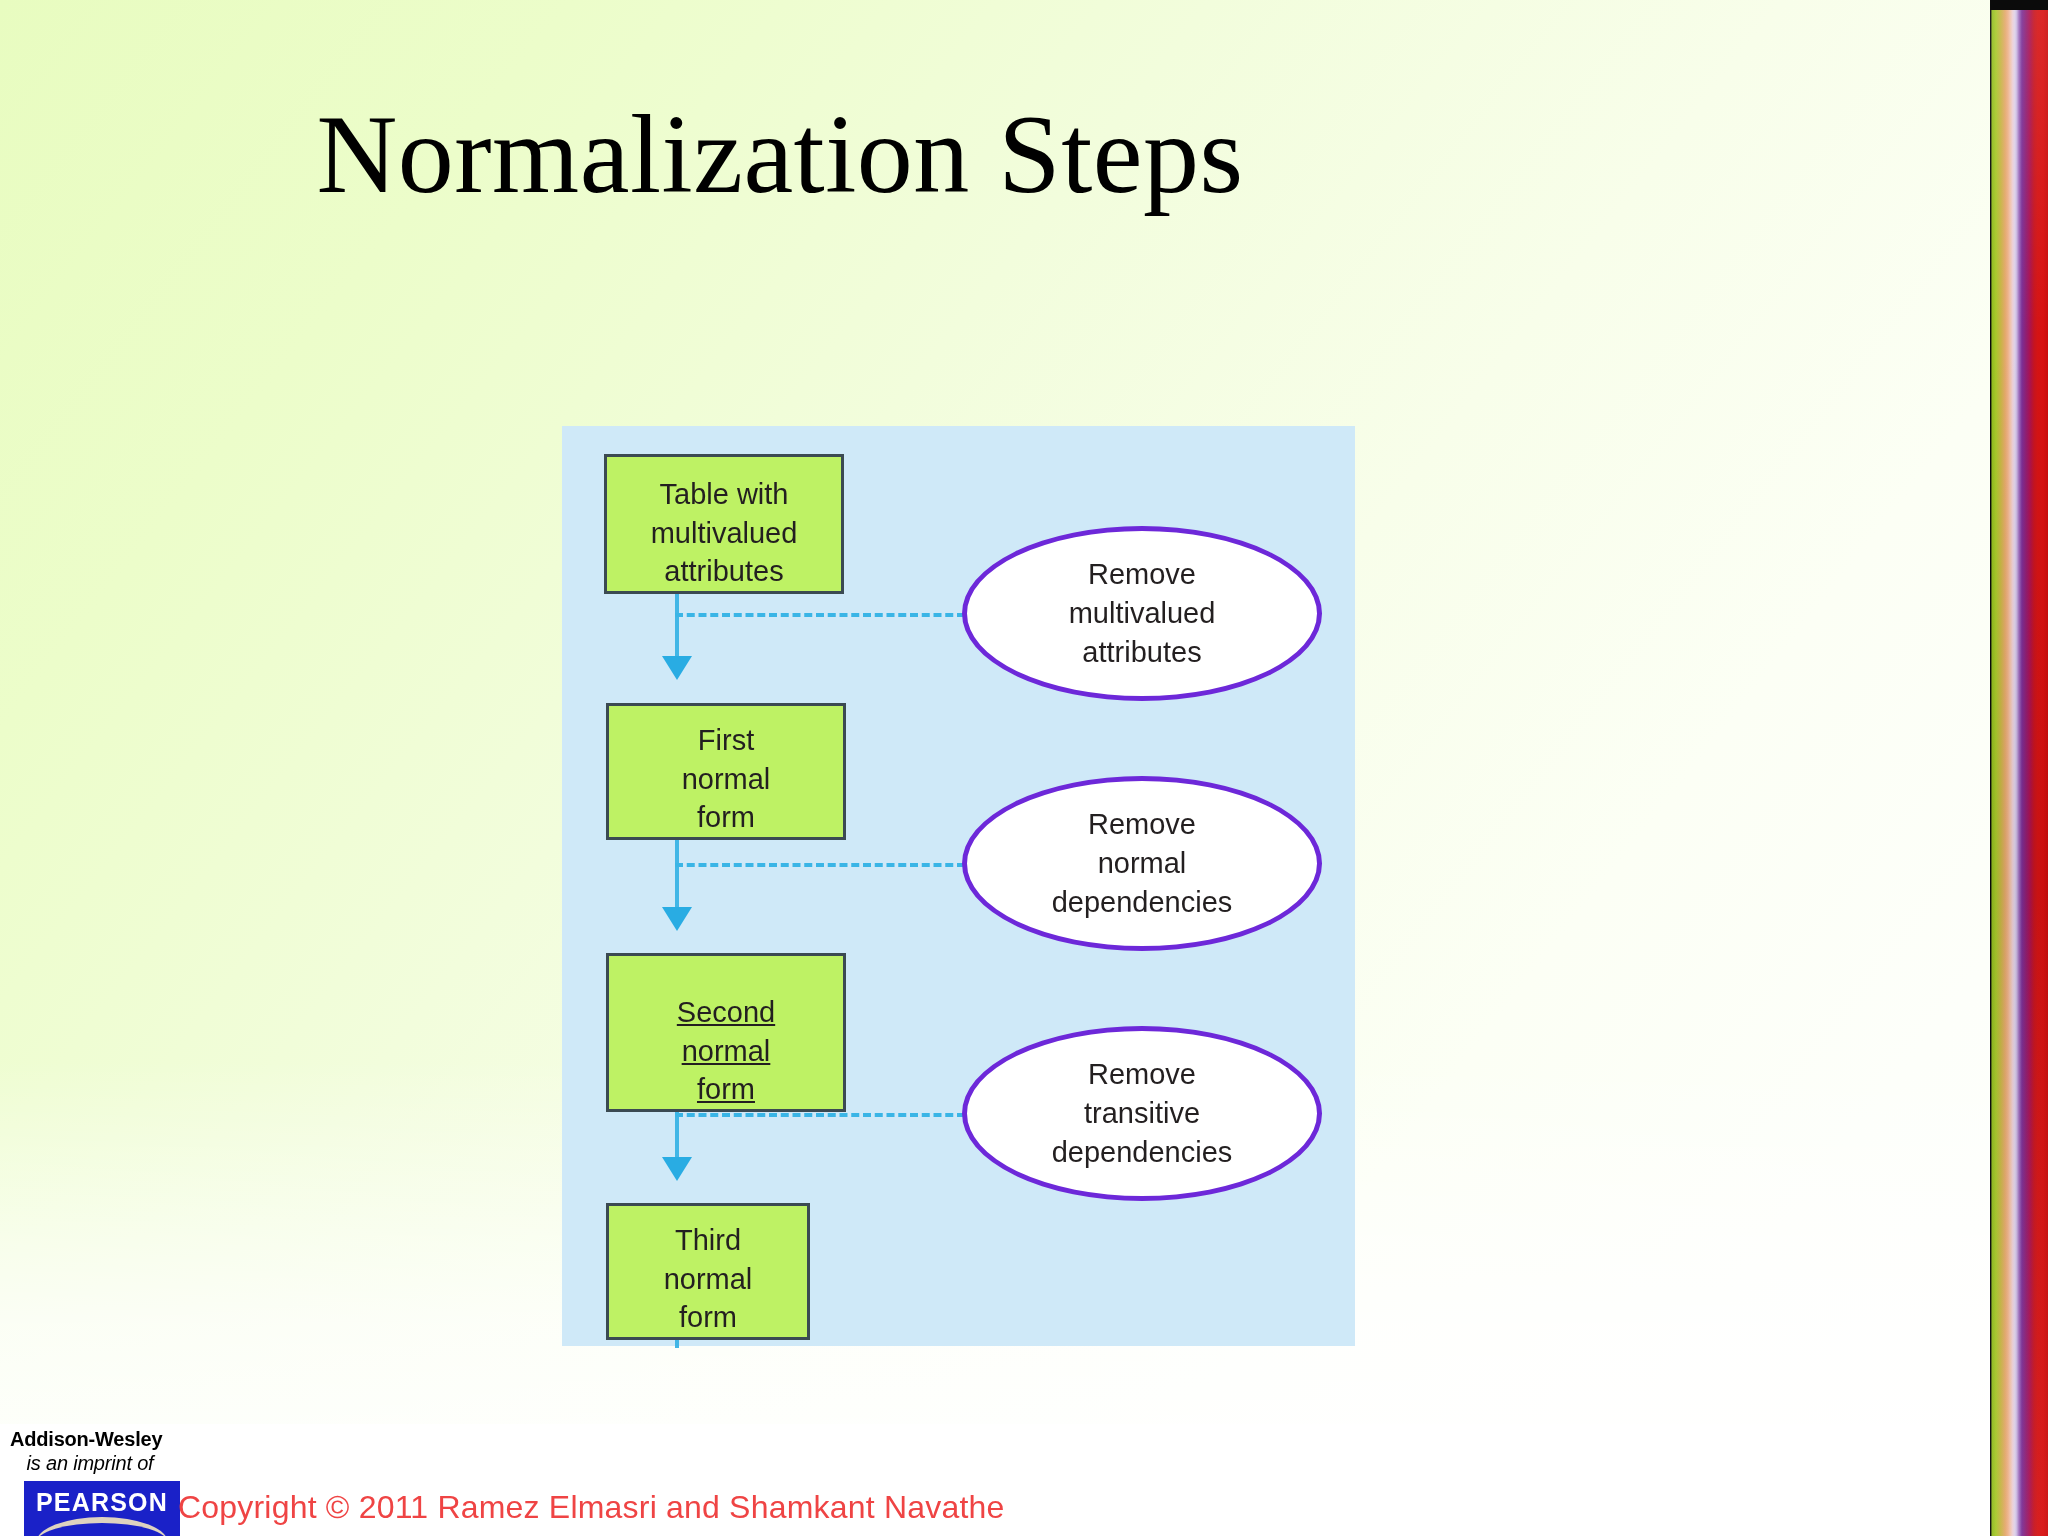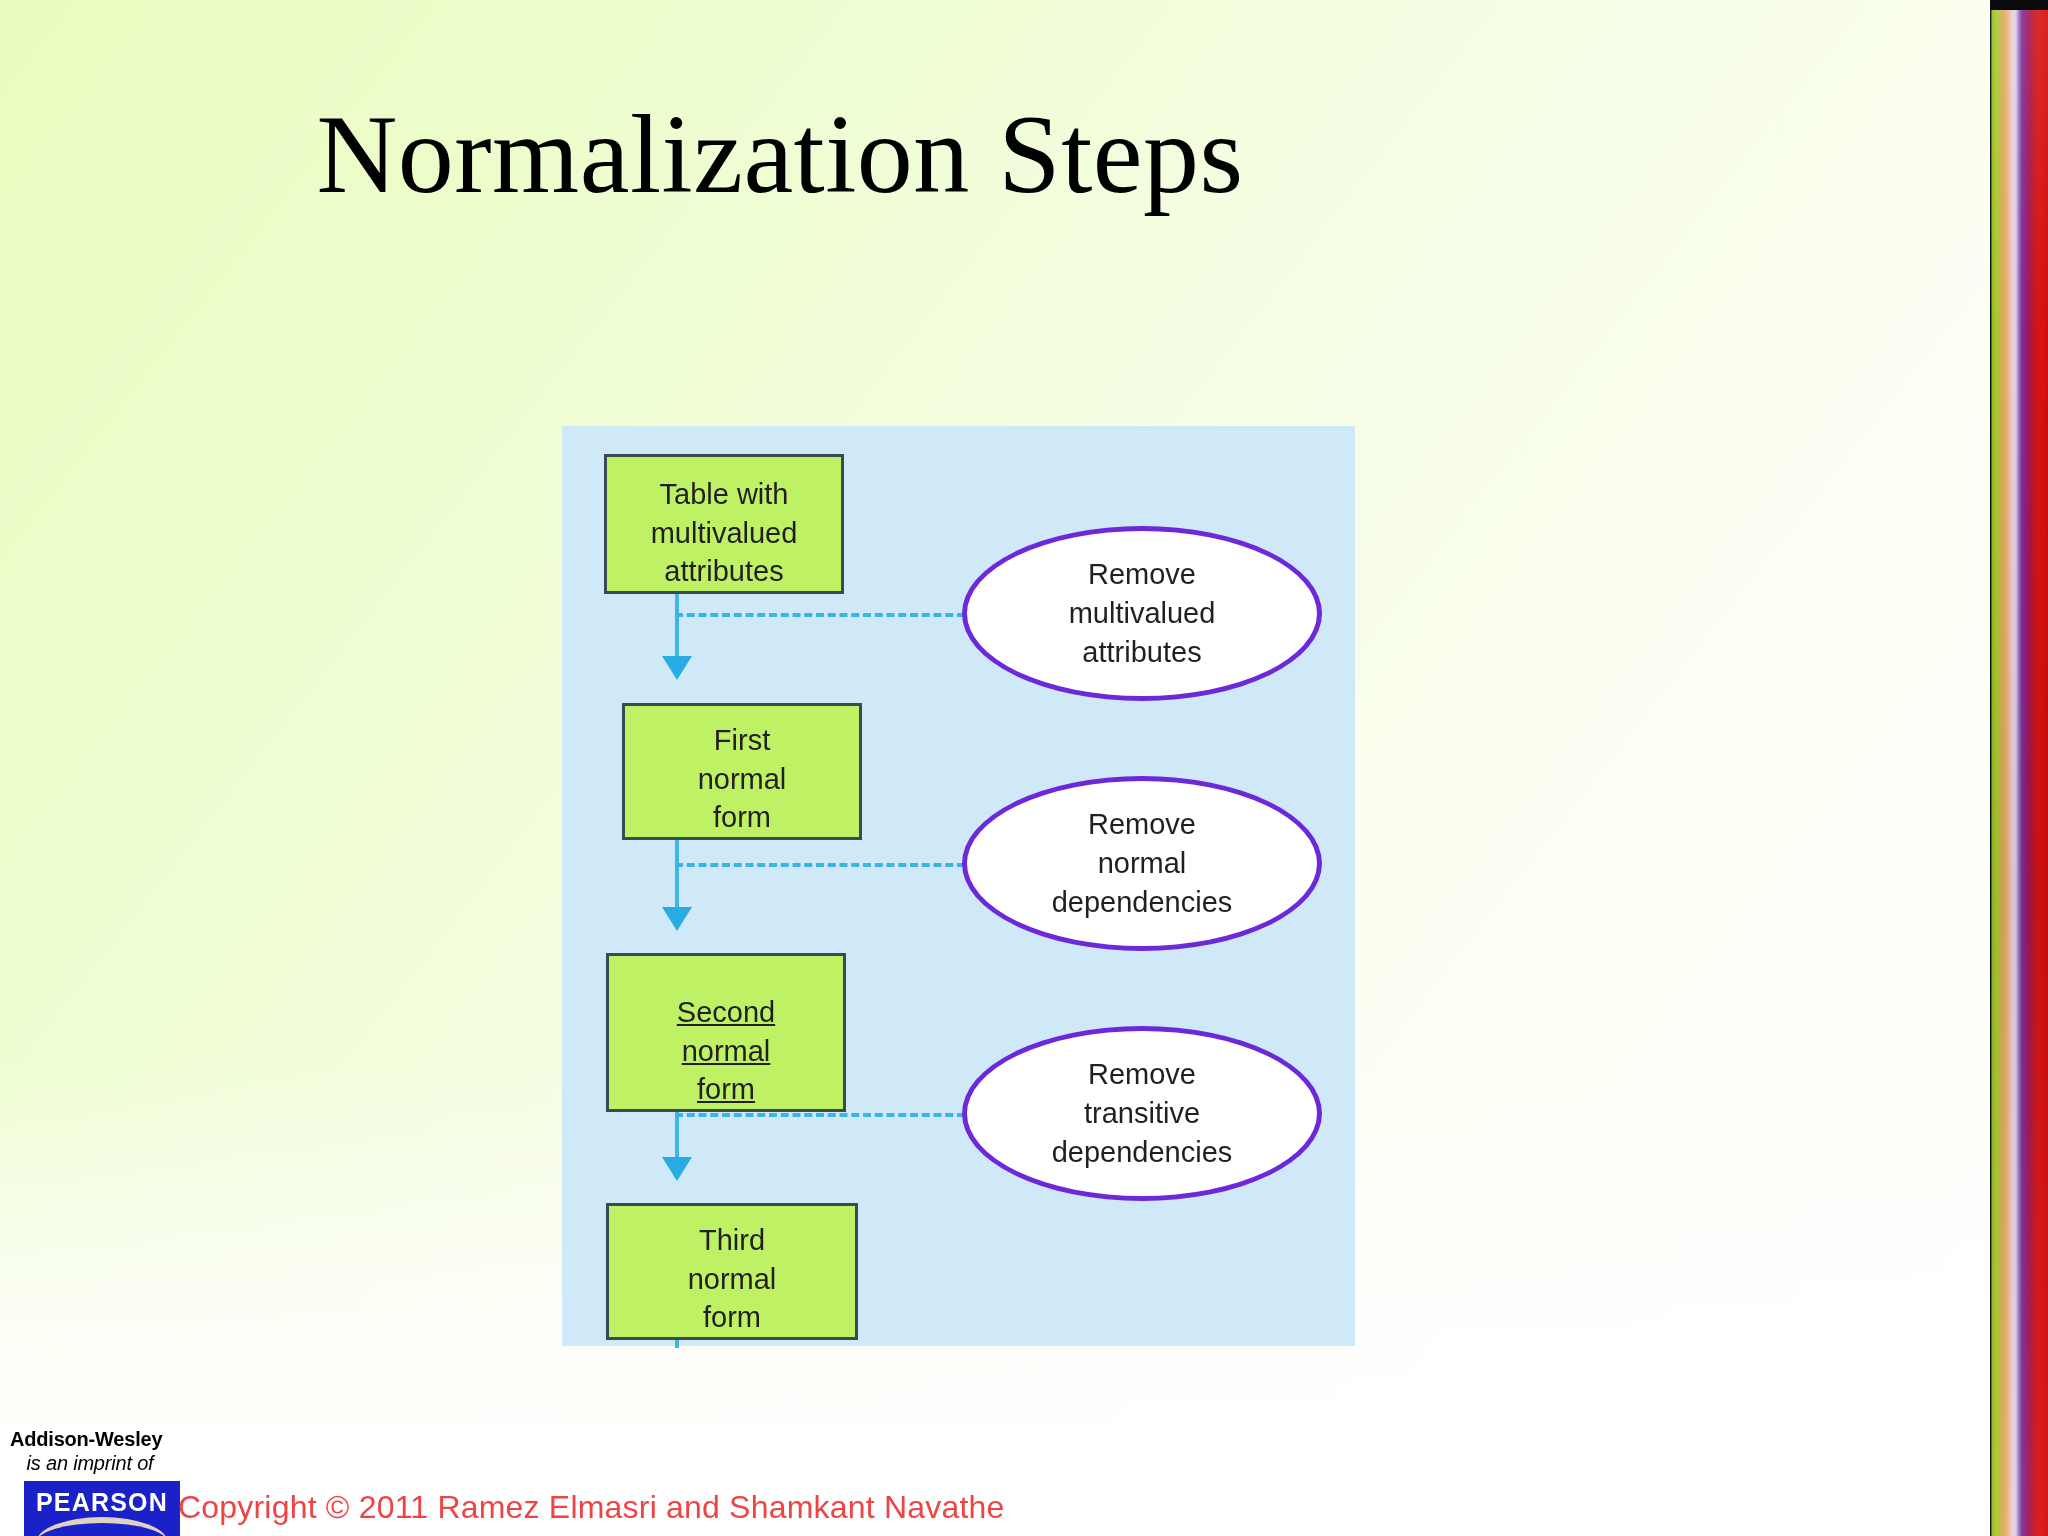--- a/index.html
+++ b/index.html
@@ -268,37 +268,37 @@
     <div class="dash-line" style="left:113px; top:687px; width:290px;"></div>
 
     <div class="nf-box" style="left:42px; top:28px; width:240px; height:140px;">
       <span class="lines">
         <span>Table with</span><br>
         <span>multivalued</span><br>
         <span>attributes</span>
       </span>
     </div>
 
-    <div class="nf-box" style="left:44px; top:277px; width:240px; height:137px;margin-left:16px;">
+    <div class="nf-box" style="left:44px; top:277px; width:240px; height:137px;">
       <span class="lines">
         <span>First</span><br>
         <span>normal</span><br>
         <span>form</span>
       </span>
     </div>
 
     <div class="nf-box" style="left:44px; top:527px; width:240px; height:159px;text-decoration:underline;">
       <span class="lines">
         <span>Second</span><br>
         <span>normal</span><br>
         <span>form</span>
       </span>
     </div>
 
-    <div class="nf-box" style="left:44px; top:777px; width:252px; height:137px;">
+    <div class="nf-box" style="left:44px; top:777px; width:204px; height:137px;">
       <span class="lines">
         <span>Third</span><br>
         <span>normal</span><br>
         <span>form</span>
       </span>
     </div>
 
     <div class="step-ellipse" style="left:400px; top:100px; width:360px; height:175px;">
       <span class="lines">
         <span>Remove</span><br>

